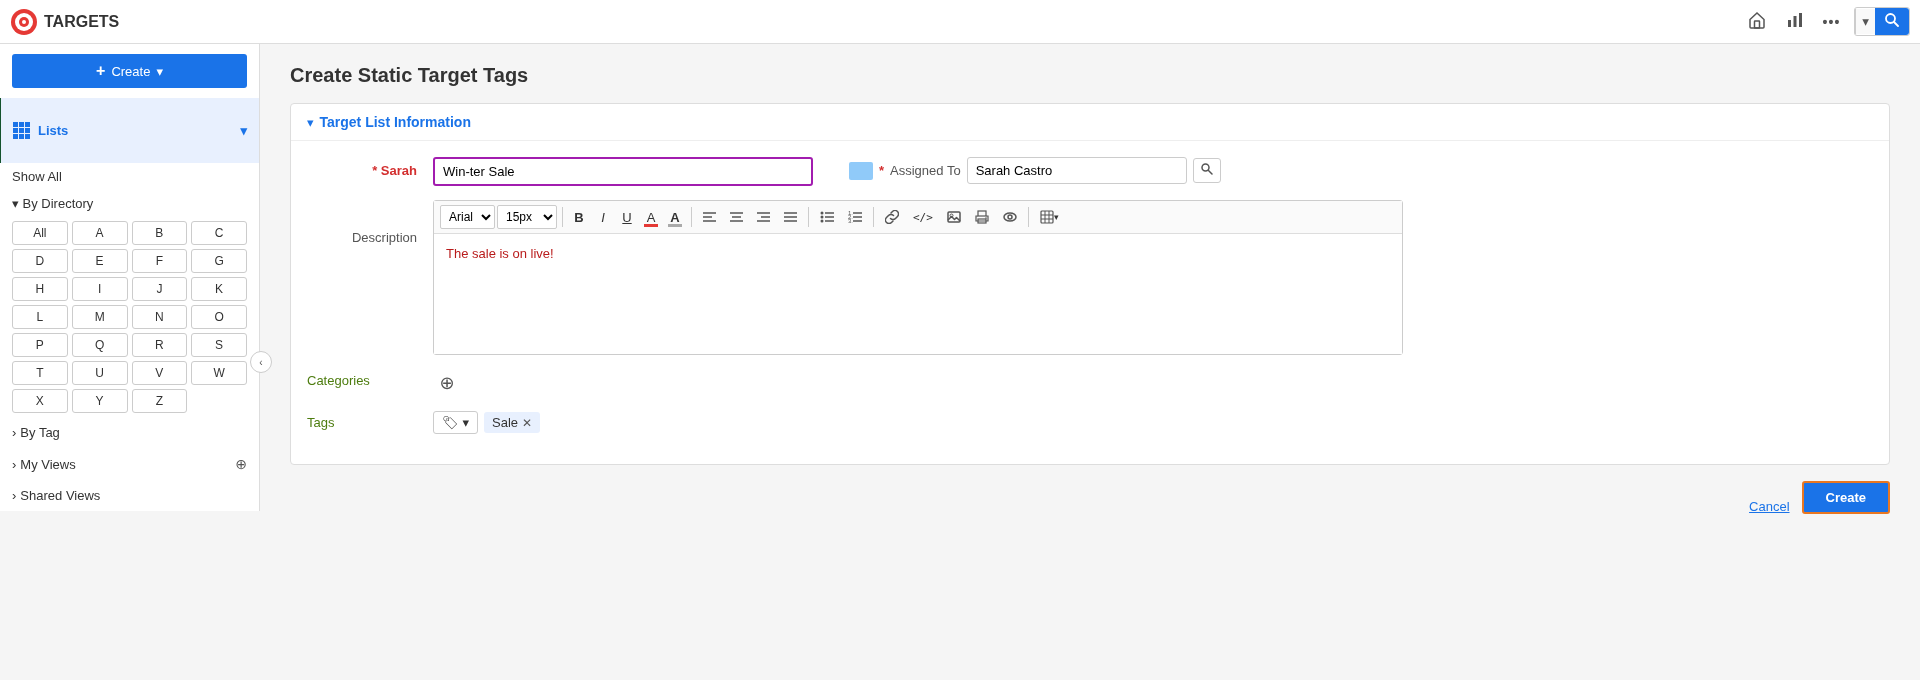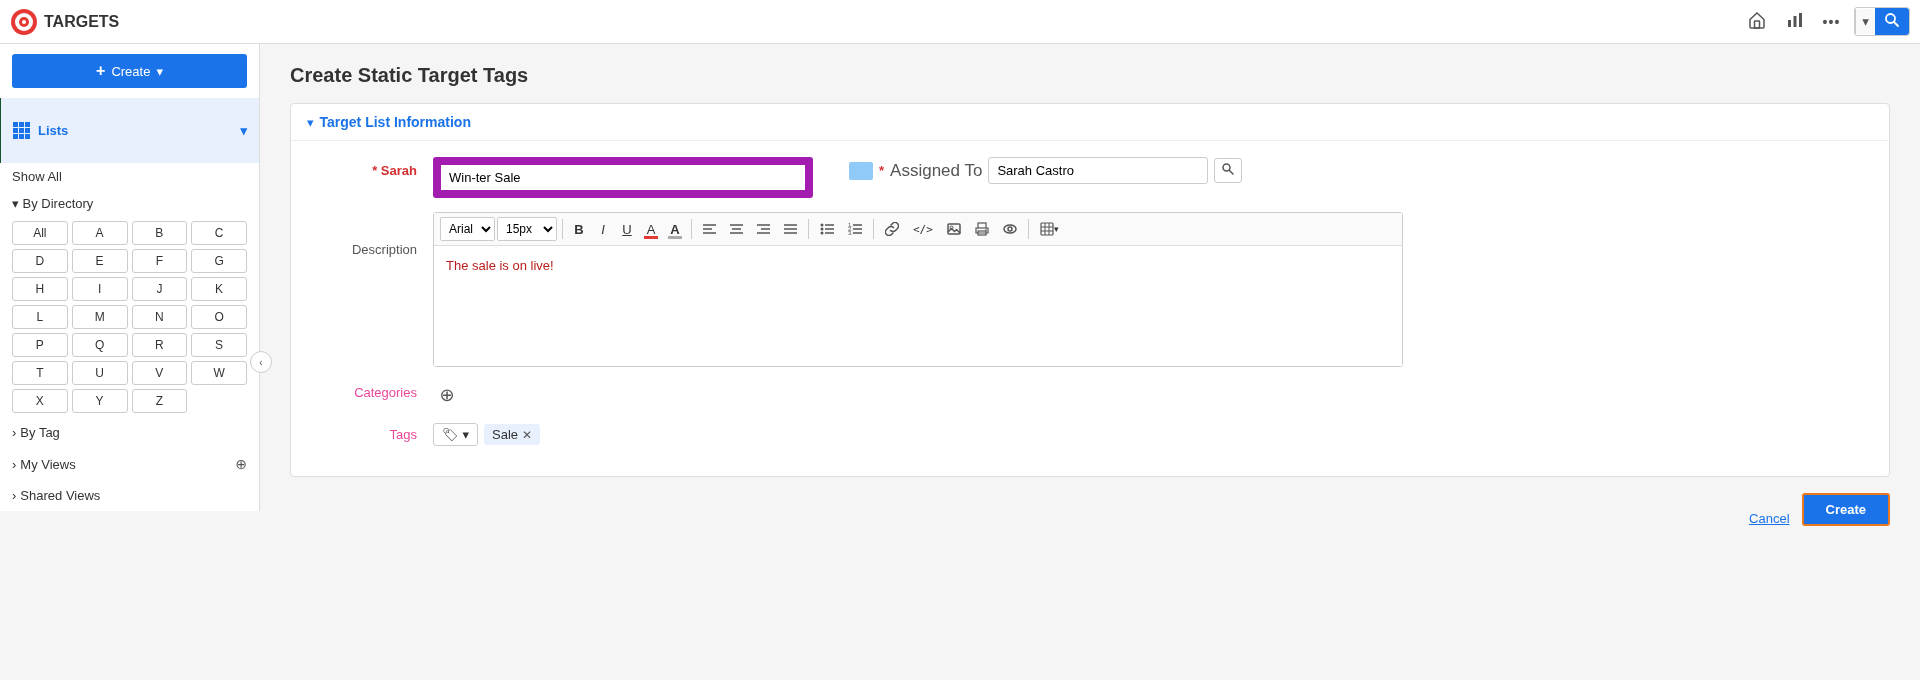--- a/index.html
+++ b/index.html
@@ -241,36 +241,36 @@
       padding-top: 6px;
     }
     .field-label.required {
       color: #d32f2f;
       font-weight: bold;
     }
     .field-required-star {
       color: #d32f2f;
     }
     .name-input {
-      border: 8px solid #a21caf;
+      border: 2px solid #a21caf;
       border-radius: 3px;
       padding: 5px 8px;
       font-size: 13px;
       width: 380px;
       outline: none;
     }
 
     .assigned-to-group {
       display: flex;
       align-items: center;
       gap: 6px;
       margin-left: 20px;
     }
     .assigned-label {
-      font-size: 17px;
+      font-size: 13px;
       color: #555;
     }
     .assigned-icon {
       width: 24px;
       height: 18px;
       background: #90caf9;
       border-radius: 2px;
       display: inline-block;
     }
     .assigned-input {
@@ -338,23 +338,22 @@
       padding: 12px;
       min-height: 120px;
       font-size: 13px;
       color: #b91c1c;
       background: #fff;
     }
 
     
     .label-col {
       min-width: 110px;
-      text-align: right;
-      font-size: 13px;
-      color: #ec4899;
+      font-size: 13px;
+      color: #4d7c0f;
       padding-top: 4px;
     }
     .add-category-btn {
       background: none;
       border: none;
       cursor: pointer;
       font-size: 18px;
       color: #555;
       width: 28px;
       height: 28px;

